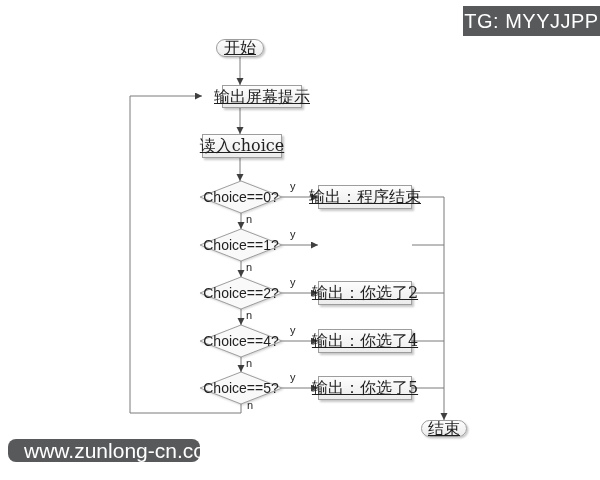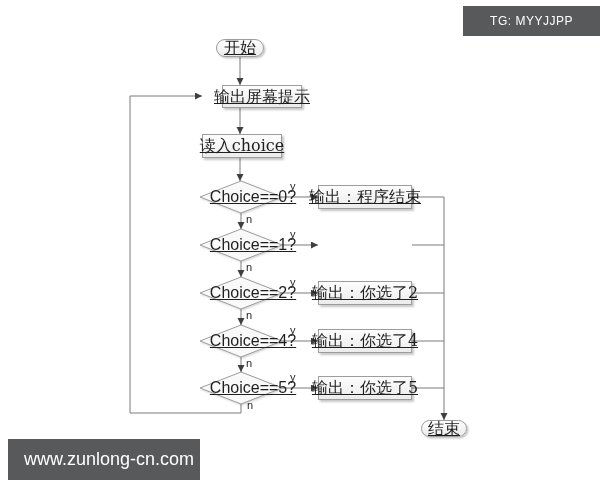--- a/index.html
+++ b/index.html
@@ -22,36 +22,36 @@
   .node{
     position:absolute;display:flex;align-items:center;justify-content:center;
     border:1px solid var(--node-border);
     background:linear-gradient(var(--node-fill-top),var(--node-fill-bottom));
     box-shadow:1.5px 1.5px 2px rgba(0,0,0,.22);
     color:var(--text);font-family:"DejaVu Serif","Liberation Serif",serif;
     font-size:16px;line-height:1;white-space:nowrap;box-sizing:border-box;text-decoration:underline;
   }
   .stadium{border-radius:9px;}
   .dlabel{
-    position:absolute;left:212px;width:82px;height:14px;
+    position:absolute;left:200px;width:82px;height:14px;
     display:flex;align-items:center;justify-content:center;
-    font-size:16px;color:var(--text);
-    font-family:"Liberation Sans","DejaVu Sans",sans-serif;white-space:nowrap;text-decoration:underline;
+    font-size:14px;color:var(--text);
+    font-family:"Liberation Sans","DejaVu Sans",sans-serif;white-space:nowrap;
   }
   .branchtag{
     position:absolute;font-size:11px;color:var(--text);
     font-family:"Liberation Sans","DejaVu Sans",sans-serif;line-height:1;
   }
   .wm{
     position:absolute;background:var(--watermark-bg);color:var(--watermark-text);
     display:flex;align-items:center;white-space:nowrap;
     font-family:"Liberation Sans","DejaVu Sans",sans-serif;
   }
-  #wm-top{right:0;top:6px;width:137px;height:30px;font-size:12px;justify-content:center;letter-spacing:.5px;}
-  #wm-bottom{left:8px;top:439px;width:192px;height:41px;font-size:18px;padding-left:16px;box-sizing:border-box;}
+  #wm-top{right:0;top:6px;width:137px;height:30px;font-size:20px;justify-content:center;letter-spacing:.5px;}
+  #wm-bottom{left:8px;top:439px;width:192px;height:23px;font-size:21px;padding-left:16px;box-sizing:border-box;border-radius:8px;}
 </style>
 </head>
 <body>
 
 <div id="stage">
 
   <svg id="wires" viewBox="0 0 600 480" xmlns="http://www.w3.org/2000/svg">
     <defs>
       <marker id="arrow" markerWidth="8" markerHeight="8" refX="7" refY="3.5" orient="auto" markerUnits="userSpaceOnUse">
         <path class="arrowhead" d="M0,0 L7,3.5 L0,7 Z"></path>

